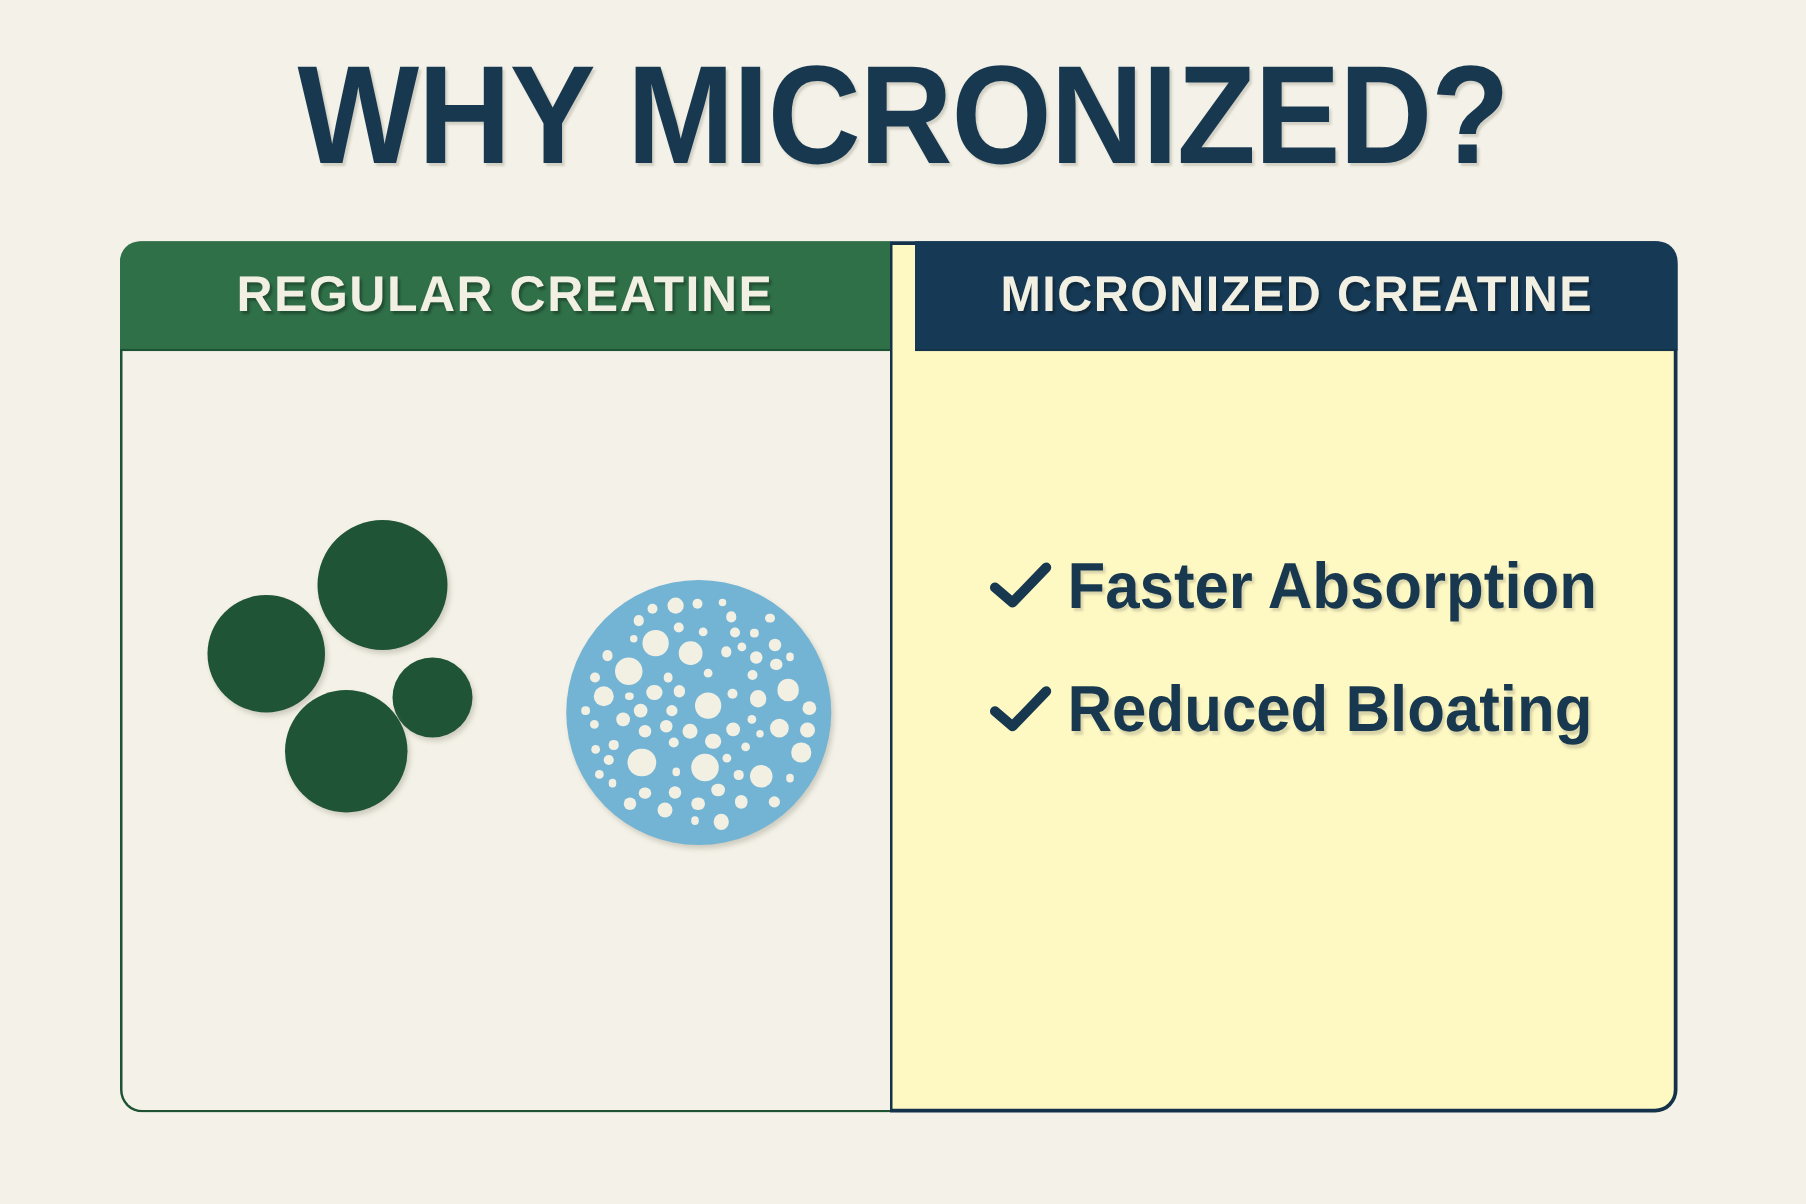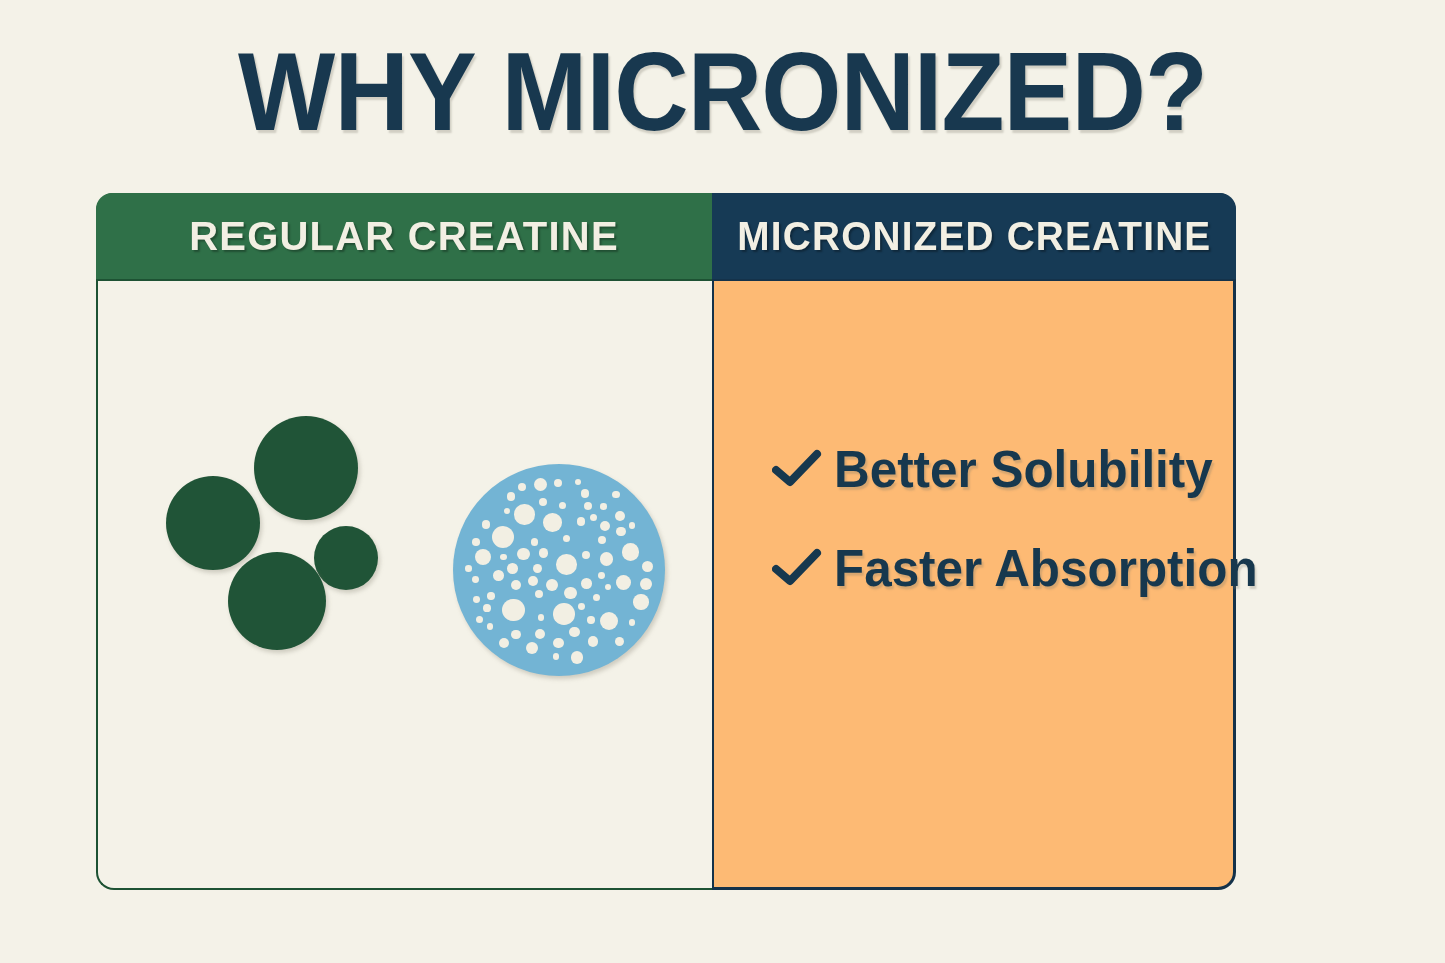--- a/index.html
+++ b/index.html
@@ -52,26 +52,27 @@
   }
   .panel-left {
     width: 616px;
     border: 2px solid #1d5233;
     border-right: none;
     border-top-left-radius: 18px;
     border-bottom-left-radius: 18px;
     background: #f4f2e8;
   }
   .panel-right {
-    width: 524px;
+    width: 630px;
     border: 3px solid #14324a;
     border-left: 2px solid #14324a;
     border-top-right-radius: 18px;
     border-bottom-right-radius: 18px;
-    background: #fdba74;
+    background: #fef9c3;
+    padding-left: 20px;
   }
 
   .panel-header {
     box-sizing: border-box;
     height: 88px;
     display: flex;
     align-items: center;
     justify-content: center;
     font-family: "Liberation Sans", sans-serif;
     font-weight: bold;
@@ -284,27 +285,27 @@
       <span>MICRONIZED CREATINE</span>
     </div>
     <div class="panel-body">
       <div class="benefit-list" id="benefit-list">
           <div class="benefit-row">
             <span class="check-icon">
               <svg width="50" height="40" viewBox="0 0 50 40" aria-hidden="true">
                 <path d="M4 21 L18 33 L45 5" fill="none" stroke="#17384e" stroke-width="8" stroke-linecap="round" stroke-linejoin="round"></path>
               </svg>
             </span>
-            <span class="benefit-label">Better Solubility</span>
+            <span class="benefit-label">Faster Absorption</span>
           </div>
           <div class="benefit-row">
             <span class="check-icon">
               <svg width="50" height="40" viewBox="0 0 50 40" aria-hidden="true">
                 <path d="M4 21 L18 33 L45 5" fill="none" stroke="#17384e" stroke-width="8" stroke-linecap="round" stroke-linejoin="round"></path>
               </svg>
             </span>
-            <span class="benefit-label">Faster Absorption</span>
+            <span class="benefit-label">Reduced Bloating</span>
           </div>
         </div>
     </div>
   </div>
 
 </div>
 
 </body></html>

